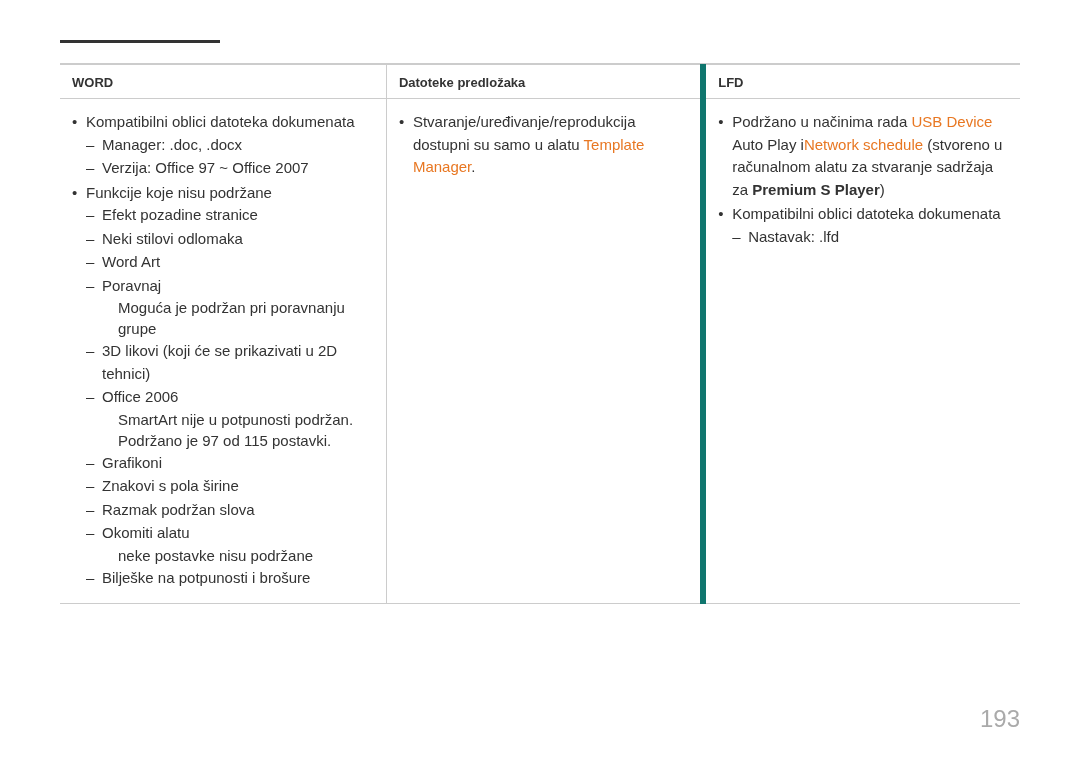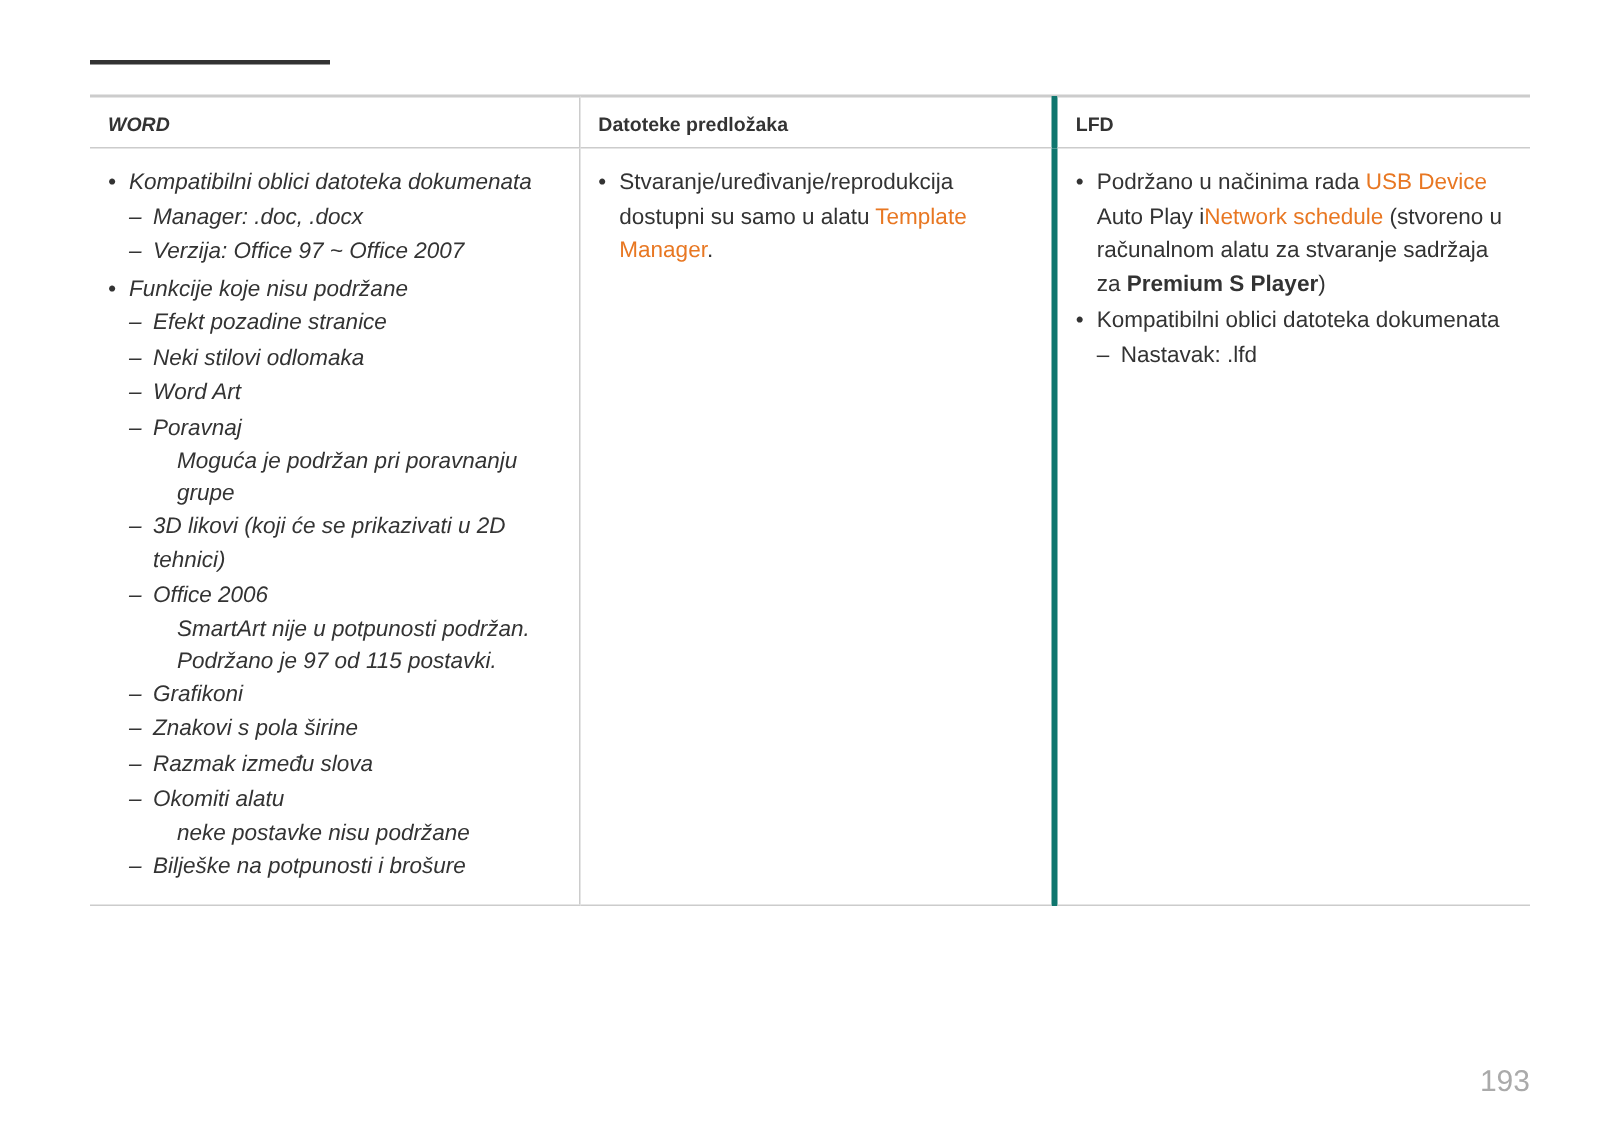--- a/index.html
+++ b/index.html
@@ -42,22 +42,22 @@
       border-bottom: 1px solid #cccccc;
       border-top: 1px solid #cccccc;
     }
     .table-container td {
       vertical-align: top;
       padding: 12px 12px;
       border-bottom: 1px solid #cccccc;
       font-size: 15px;
       line-height: 1.5;
     }
-    .col-word { width: 34%; font-style: italic; }
-    .col-datoteke { width: 33%; border-left: 1px solid #cccccc; border-right: 4px solid #0f766e; }
+    .col-word { width: 34%; }
+    .col-datoteke { width: 33%; border-left: 1px solid #cccccc; border-right: 6px solid #0f766e; }
     .col-lfd { width: 33%; }
     .bullet-list {
       list-style: none;
       padding: 0;
       margin: 0;
     }
     .bullet-list > li {
       padding-left: 14px;
       position: relative;
       margin-bottom: 2px;
@@ -90,21 +90,21 @@
     }
     .indent-text {
       padding-left: 16px;
       display: block;
       line-height: 1.4;
     }
     .page-number {
       position: absolute;
       bottom: 30px;
       right: 60px;
-      font-size: 20px;
+      font-size: 24px;
       color: #aaaaaa;
       font-weight: 300;
     }
     .header-rule-top {
       width: 100%;
       height: 1px;
       background: #cccccc;
       margin-bottom: 0;
     }
   </style>
@@ -154,21 +154,21 @@
                   <span class="indent-text">Moguća je podržan pri poravnanju grupe</span>
                 </li>
                 <li><span>3D likovi (koji će se prikazivati u 2D tehnici)</span></li>
                 <li>
                   <span>Office 2006</span>
                   <span class="indent-text">SmartArt nije u potpunosti podržan.</span>
                   <span class="indent-text">Podržano je 97 od 115 postavki.</span>
                 </li>
                 <li><span>Grafikoni</span></li>
                 <li><span>Znakovi s pola širine</span></li>
-                <li><span>Razmak između slova</span></li>
+                <li><span>Razmak podržan slova</span></li>
                 <li>
                   <span>Okomiti alatu</span>
                   <span class="indent-text">neke postavke nisu podržane</span>
                 </li>
                 <li><span>Bilješke na potpunosti i brošure</span></li>
               </ul>
             </li>
           </ul>
         </td>
 

